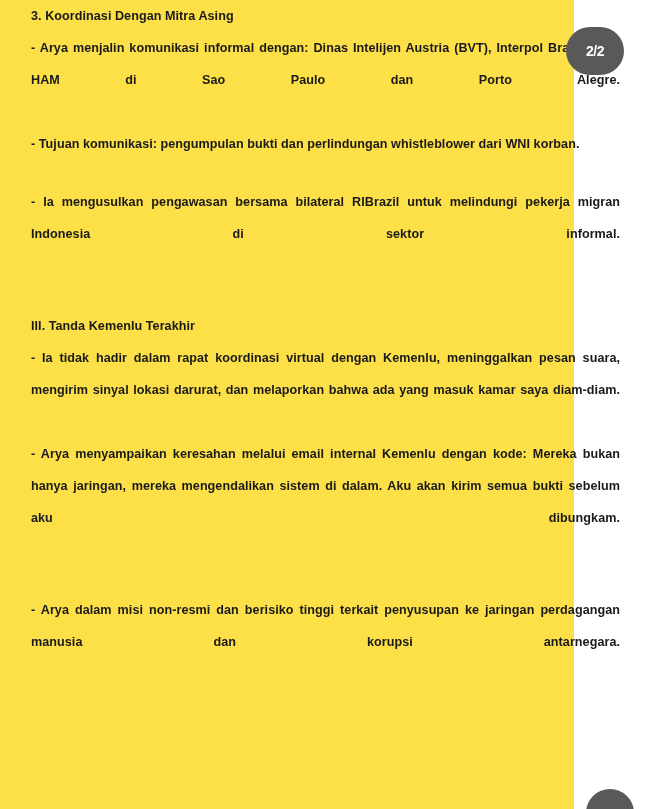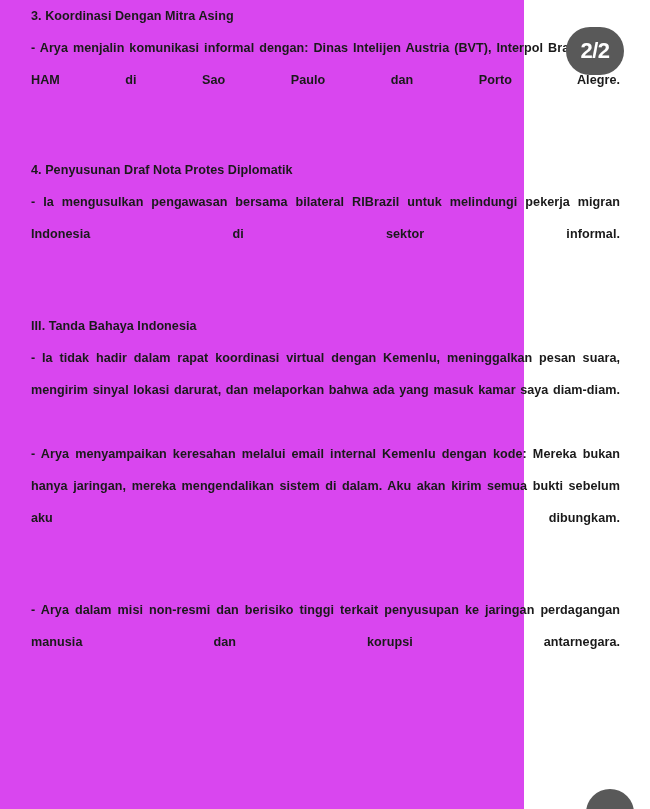--- a/index.html
+++ b/index.html
@@ -11,23 +11,23 @@
     width: 650px;
     height: 809px;
     background: #ffffff;
     font-family: "Liberation Sans", "DejaVu Sans", sans-serif;
     color: #1a1a1a;
     overflow: hidden;
   }
 
   .page {
     position: relative;
-    width: 524px;
+    width: 574px;
     height: 809px;
-    background: #d946ef;
+    background: #fde047;
     box-sizing: border-box;
     padding: 0;
   }
 
   .doc-body {
     position: absolute;
     left: 31px;
     top: 0;
     width: 589px;
   }
@@ -73,21 +73,21 @@
     left: 566px;
     top: 27px;
     width: 58px;
     height: 48px;
     border-radius: 26px;
     background: #595959;
     color: #ffffff;
     display: flex;
     align-items: center;
     justify-content: center;
-    font-size: 22px;
+    font-size: 14px;
     font-weight: bold;
     letter-spacing: -0.5px;
     z-index: 20;
     user-select: none;
   }
 
   
   .fab {
     position: absolute;
     left: 586px;
@@ -102,33 +102,33 @@
 </head>
 <body>
 
 <div class="page">
 
   <div class="doc-body">
 
     <div>
       <div class="heading">3. Koordinasi Dengan Mitra Asing</div>
       <div class="para">- Arya menjalin komunikasi informal dengan: Dinas Intelijen Austria (BVT), Interpol Brazil, NGO HAM di Sao Paulo dan Porto Alegre.</div>
+      <div class="para nojust">- Tujuan komunikasi: pengumpulan bukti dan perlindungan whistleblower dari WNI korban.</div>
     </div>
 
     <div class="section-gap"></div>
 
     <div>
-      <div class="heading">4. Penyusunan Draf Nota Protes Diplomatik</div>
       <div class="para">- Ia mengusulkan pengawasan bersama bilateral RIBrazil untuk melindungi pekerja migran Indonesia di sektor informal.</div>
     </div>
 
     <div class="section-gap-lg"></div>
 
     <div>
-      <div class="heading">III. Tanda Bahaya Indonesia</div>
+      <div class="heading">III. Tanda Kemenlu Terakhir</div>
       <div class="para">- Ia tidak hadir dalam rapat koordinasi virtual dengan Kemenlu, meninggalkan pesan suara, mengirim sinyal lokasi darurat, dan melaporkan bahwa ada yang masuk kamar saya diam-diam.</div>
       <div class="para">- Arya menyampaikan keresahan melalui email internal Kemenlu dengan kode: Mereka bukan hanya jaringan, mereka mengendalikan sistem di dalam. Aku akan kirim semua bukti sebelum aku dibungkam.</div>
     </div>
 
     <div class="section-gap-lg"></div>
 
     <div>
       <div class="para">- Arya dalam misi non-resmi dan berisiko tinggi terkait penyusupan ke jaringan perdagangan manusia dan korupsi antarnegara.</div>
 
     </div>

